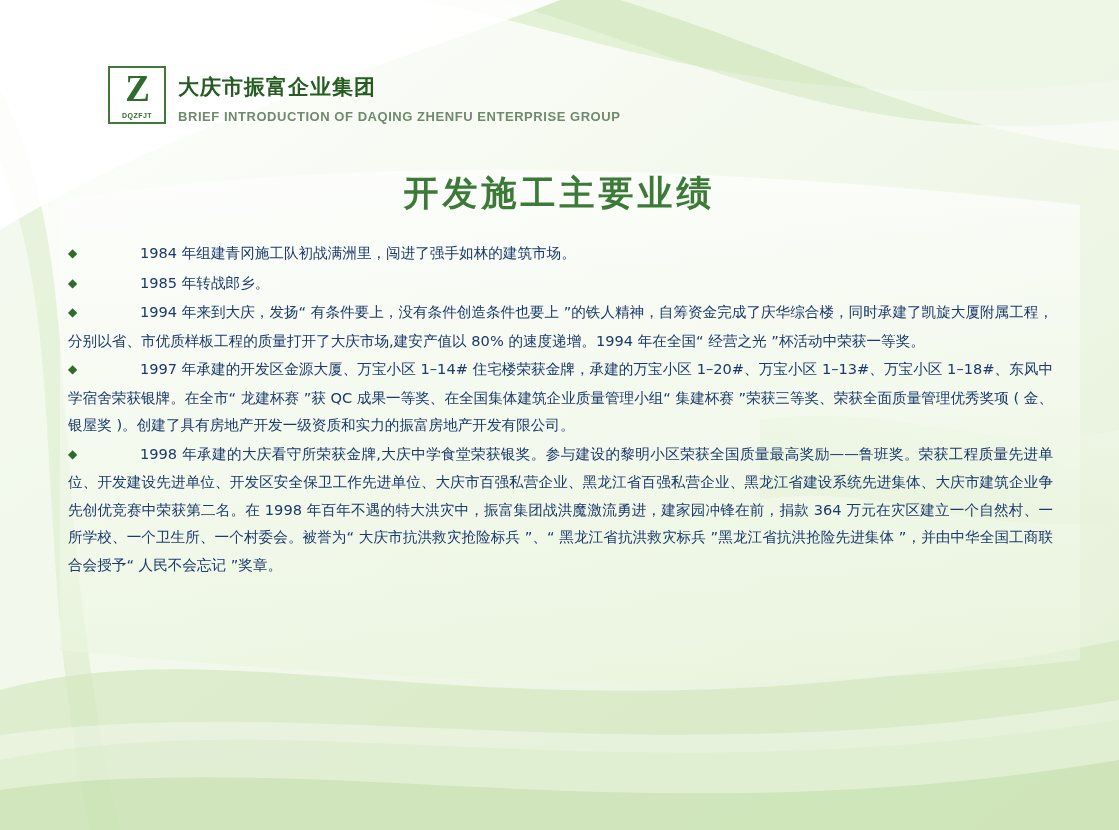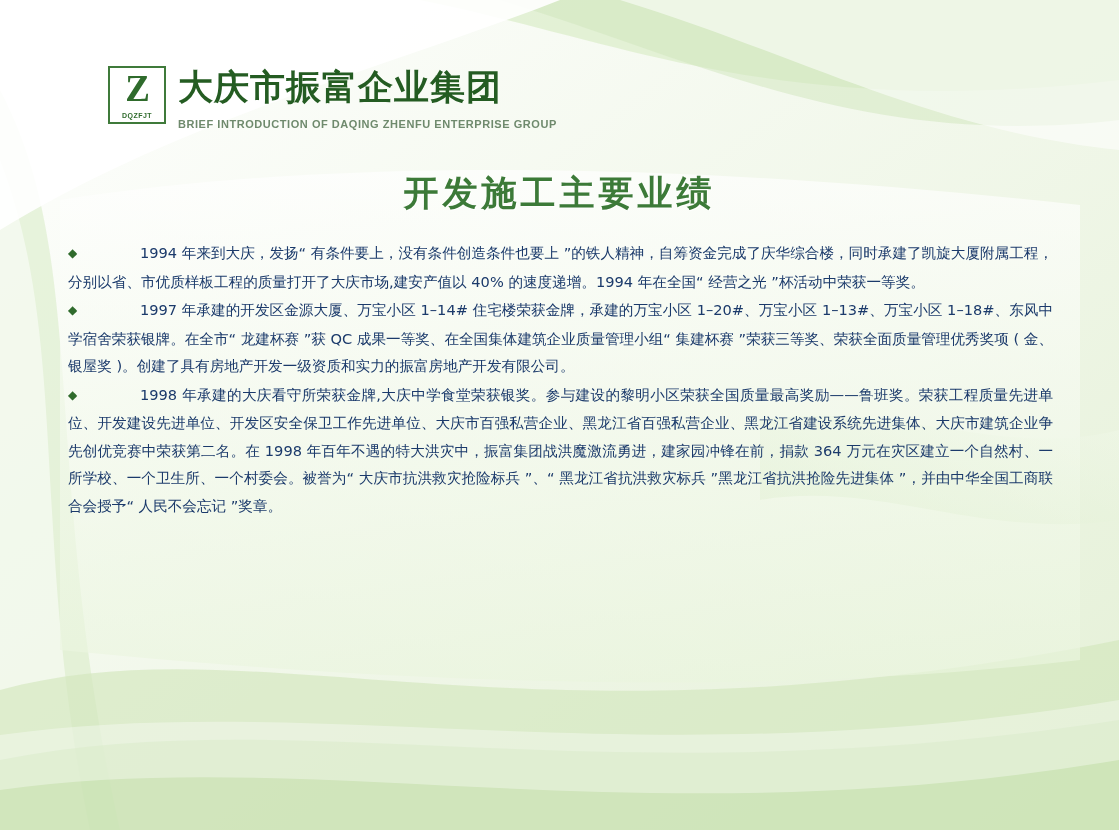--- a/index.html
+++ b/index.html
@@ -78,29 +78,29 @@
     letter-spacing: 0.5px;
     color: #2f6b2c;
     font-weight: bold;
   }
   .logo-text {
     margin-left: 12px;
     padding-top: 4px;
   }
   .company-cn {
     font-family: "DejaVu Sans", "Liberation Sans", sans-serif;
-    font-size: 35px;
+    font-size: 21px;
     font-weight: bold;
     color: #245c22;
     letter-spacing: 1px;
     line-height: 34px;
   }
   .company-en {
-    margin-top: 14px;
-    font-size: 11px;
+    margin-top: 5px;
+    font-size: 13px;
     letter-spacing: 0.55px;
     color: #6f8a6d;
     font-weight: bold;
   }
 
   
   .page-title {
     position: absolute;
     top: 170px;
     left: 0;
@@ -192,24 +192,26 @@
       <div class="logo-text">
         <div class="company-cn">大庆市振富企业集团</div>
         <div class="company-en">BRIEF INTRODUCTION OF DAQING ZHENFU ENTERPRISE GROUP</div>
       </div>
     </div>
 
     <div class="page-title">开发施工主要业绩</div>
 
     <div class="body-text">
 
-
-
-
-      <p class="para"><span class="lead"><span class="bullet">◆</span></span><span>1994 年来到大庆，发扬“ 有条件要上，没有条件创造条件也要上 ”的铁人精神，自筹资金完成了庆华综合楼，同时承建了凯旋大厦附属工程，分别以省、市优质样板工程的质量打开了大庆市场,建安产值以 40% 的速度递增。1994 年在全国“ 经营之光 ”杯活动中荣获一等奖。</span></p>
+      <p class="para"><span class="lead"><span class="bullet">◆</span></span><span>1984 年组建青冈施工队初战满洲里，闯进了强手如林的建筑市场。</span></p>
+
+      <p class="para"><span class="lead"><span class="bullet">◆</span></span><span>1985 年转战郎乡。</span></p>
+
+
+      <p class="para"><span class="lead"><span class="bullet">◆</span></span><span>1994 年来到大庆，发扬“ 有条件要上，没有条件创造条件也要上 ”的铁人精神，自筹资金完成了庆华综合楼，同时承建了凯旋大厦附属工程，分别以省、市优质样板工程的质量打开了大庆市场,建安产值以 80% 的速度递增。1994 年在全国“ 经营之光 ”杯活动中荣获一等奖。</span></p>
 
 
 
       <p class="para"><span class="lead"><span class="bullet">◆</span></span><span>1997 年承建的开发区金源大厦、万宝小区 1–14# 住宅楼荣获金牌，承建的万宝小区 1–20#、万宝小区 1–13#、万宝小区 1–18#、东风中学宿舍荣获银牌。在全市“ 龙建杯赛 ”获 QC 成果一等奖、在全国集体建筑企业质量管理小组“ 集建杯赛 ”荣获三等奖、荣获全面质量管理优秀奖项 ( 金、银屋奖 )。创建了具有房地产开发一级资质和实力的振富房地产开发有限公司。</span></p>
 
       <p class="para"><span class="lead"><span class="bullet">◆</span></span><span>1998 年承建的大庆看守所荣获金牌,大庆中学食堂荣获银奖。参与建设的黎明小区荣获全国质量最高奖励——鲁班奖。荣获工程质量先进单位、开发建设先进单位、开发区安全保卫工作先进单位、大庆市百强私营企业、黑龙江省百强私营企业、黑龙江省建设系统先进集体、大庆市建筑企业争先创优竞赛中荣获第二名。在 1998 年百年不遇的特大洪灾中，振富集团战洪魔激流勇进，建家园冲锋在前，捐款 364 万元在灾区建立一个自然村、一所学校、一个卫生所、一个村委会。被誉为“ 大庆市抗洪救灾抢险标兵 ”、“ 黑龙江省抗洪救灾标兵 ”黑龙江省抗洪抢险先进集体 ”，并由中华全国工商联合会授予“ 人民不会忘记 ”奖章。</span></p>
 
     </div>
 
   </div>

